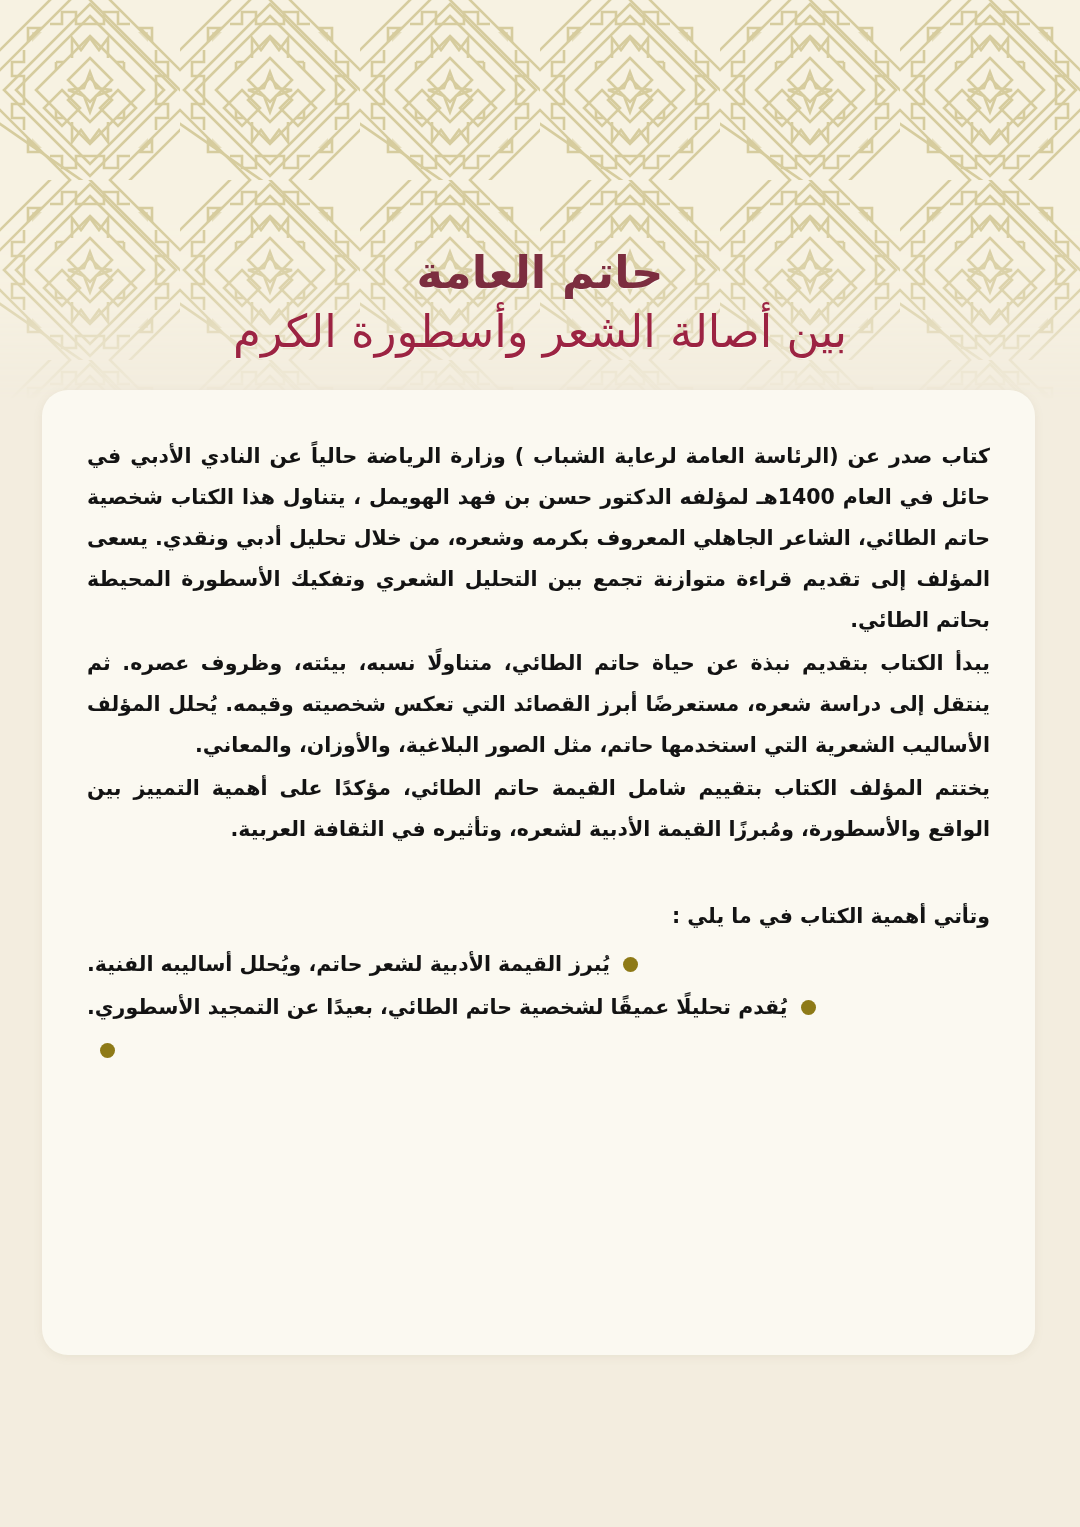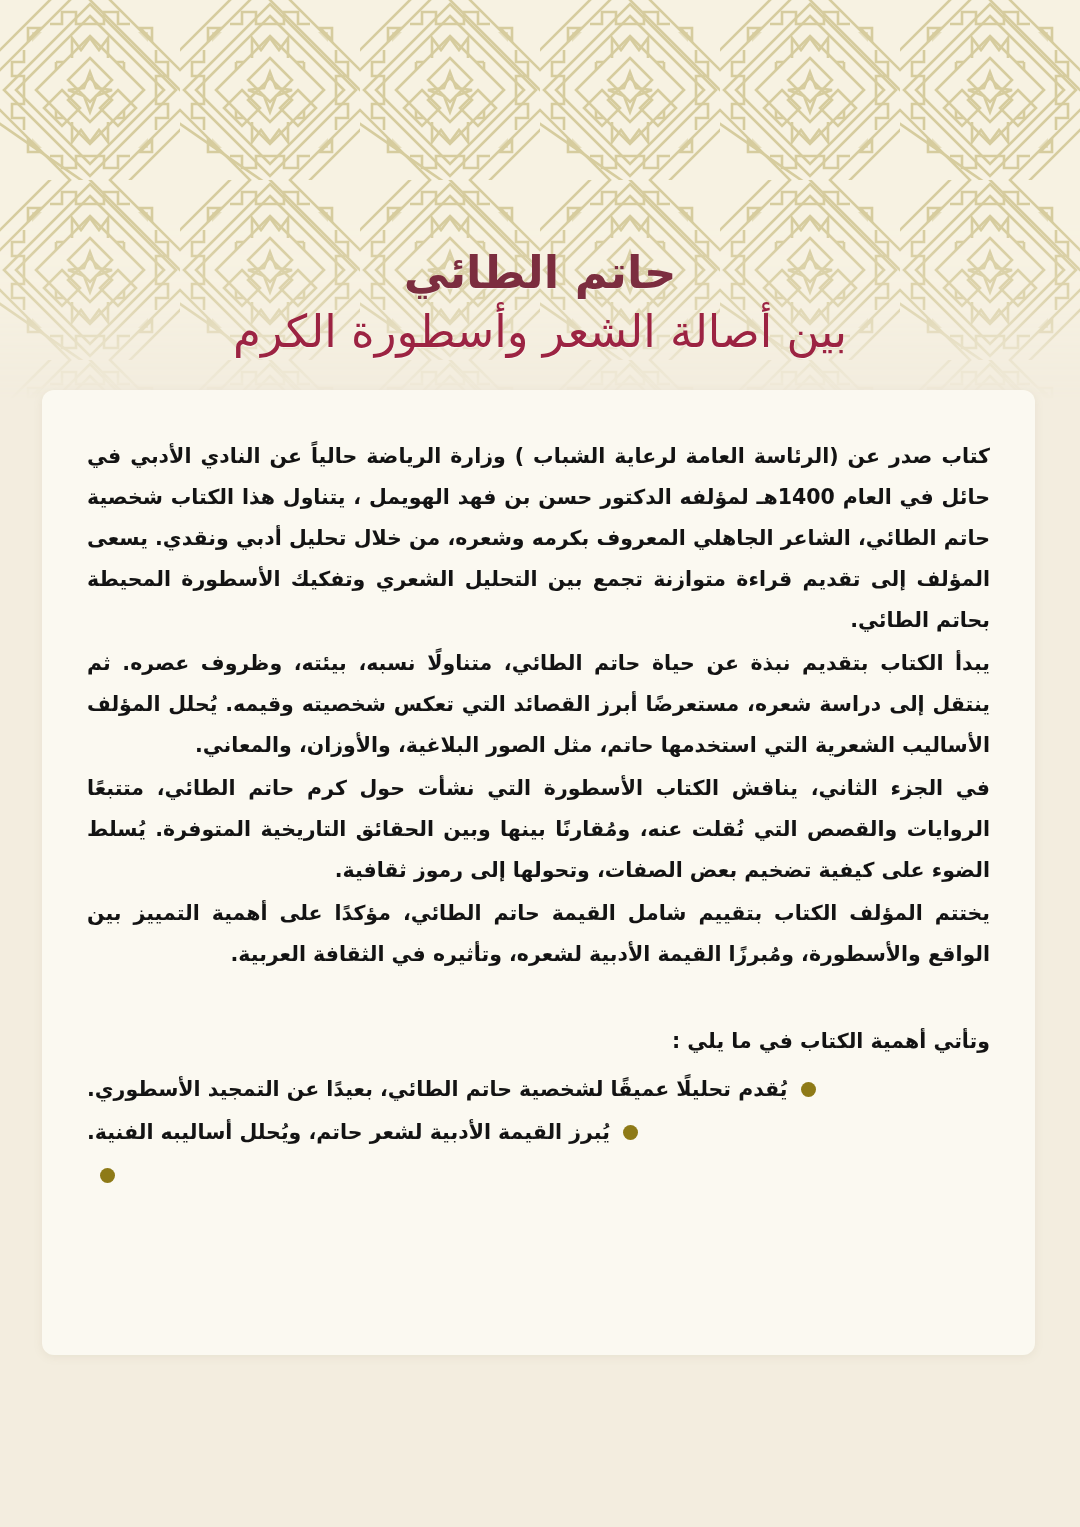--- a/index.html
+++ b/index.html
@@ -66,21 +66,21 @@
   }
 
   
   .content-card {
     position:absolute;
     top:390px;
     left:42px;
     width:993px;
     height:965px;
     background:#FBF9F1;
-    border-radius:12px;
+    border-radius:26px;
     box-shadow:0 2px 10px rgba(140,125,90,.10);
     z-index:4;
   }
 
   .card-inner {
     position:absolute;
     top:46px;
     right:45px;
     left:45px;
   }
@@ -199,44 +199,43 @@
             <path d="M32 148 L42 148 L32 138 Z" opacity=".55"></path>
             <path d="M148 148 L138 148 L148 138 Z" opacity=".55"></path>
           </g>
         </pattern>
       </defs>
       <rect x="0" y="0" width="1080" height="400" fill="url(#najdi)"></rect>
     </svg>
   </div>
 
   <div class="title-block">
-    <div class="title-line1">حاتم الطائي</div>
+    <div class="title-line1">حاتم العامة</div>
     <div class="title-line2">بين أصالة الشعر وأسطورة الكرم</div>
   </div>
 
   <div class="content-card">
     <div class="card-inner">
 
       <p class="para">كتاب صدر عن (الرئاسة العامة لرعاية الشباب ) وزارة الرياضة حالياً عن النادي الأدبي في حائل في العام 1400هـ لمؤلفه  الدكتور حسن بن فهد الهويمل ،  يتناول هذا الكتاب شخصية حاتم الطائي، الشاعر الجاهلي المعروف بكرمه وشعره، من خلال تحليل أدبي ونقدي. يسعى المؤلف إلى تقديم قراءة متوازنة تجمع بين التحليل الشعري وتفكيك الأسطورة المحيطة بحاتم الطائي.</p>
       <p class="para">يبدأ الكتاب بتقديم نبذة عن حياة حاتم الطائي، متناولًا نسبه، بيئته، وظروف عصره. ثم ينتقل إلى دراسة شعره، مستعرضًا أبرز القصائد التي تعكس شخصيته وقيمه. يُحلل المؤلف الأساليب الشعرية التي استخدمها حاتم، مثل الصور البلاغية، والأوزان، والمعاني.</p>
-      <p class="para">في الجزء الثاني، يناقش الكتاب الأسطورة التي نشأت حول كرم حاتم الطائي، متتبعًا الروايات والقصص التي نُقلت عنه، ومُقارنًا بينها وبين الحقائق التاريخية المتوفرة. يُسلط الضوء على كيفية تضخيم بعض الصفات، وتحولها إلى رموز ثقافية.</p>
       <p class="para">يختتم المؤلف الكتاب بتقييم شامل القيمة حاتم الطائي، مؤكدًا على أهمية التمييز بين الواقع والأسطورة، ومُبرزًا القيمة الأدبية لشعره، وتأثيره في الثقافة العربية.</p>
 
       <div class="importance-heading">وتأتي أهمية الكتاب  في ما يلي :</div>
 
       <ul class="bullet-list">
+        <li class="bullet-item">
+          <span class="bullet-dot"></span>
+          <span class="bullet-text">يُبرز القيمة الأدبية لشعر حاتم، ويُحلل أساليبه الفنية.</span>
+        </li>
         <li class="bullet-item">
           <span class="bullet-dot"></span>
           <span class="bullet-text">يُقدم تحليلًا عميقًا لشخصية حاتم الطائي، بعيدًا عن التمجيد الأسطوري.</span>
         </li>
         <li class="bullet-item">
           <span class="bullet-dot"></span>
-          <span class="bullet-text">يُبرز القيمة الأدبية لشعر حاتم، ويُحلل أساليبه الفنية.</span>
-        </li>
-        <li class="bullet-item">
-          <span class="bullet-dot"></span>
         </li>
       </ul>
 
     </div>
   </div>
 
 </div>
 
 </body></html>

